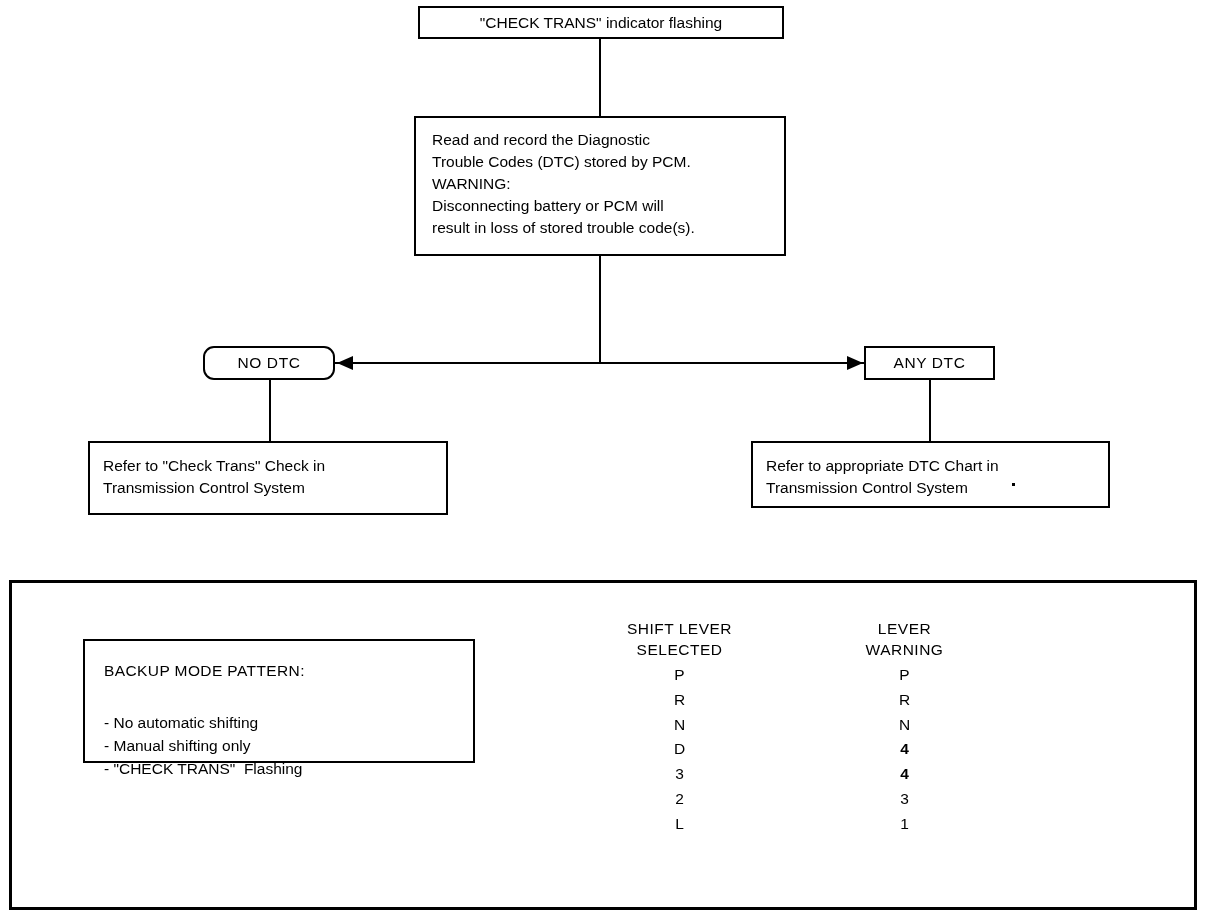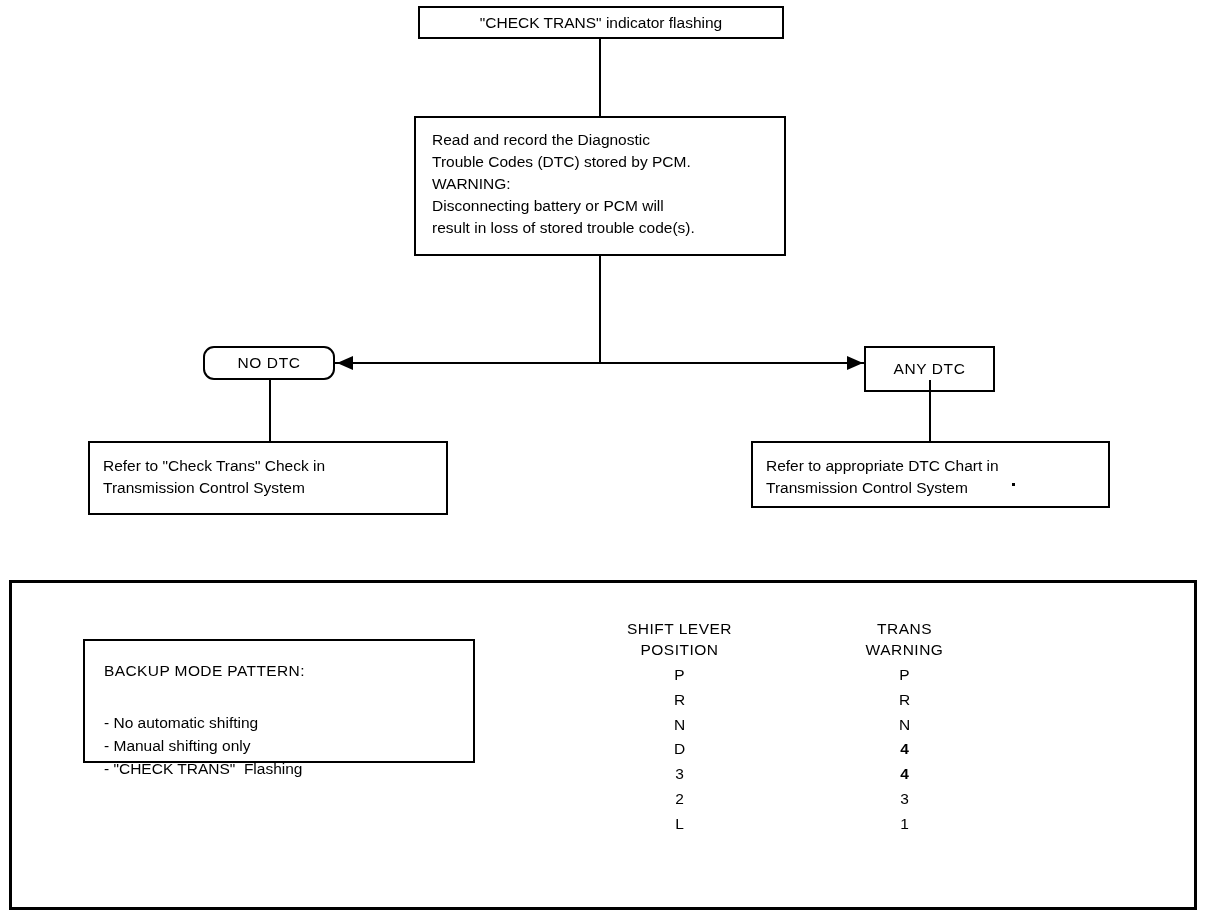--- a/index.html
+++ b/index.html
@@ -61,21 +61,21 @@
     text-align: left;
   }
 
   
   #box-no-dtc {
     left: 203px; top: 346px;
     width: 132px; height: 34px; border-radius: 11px;
   }
   #box-any-dtc {
     left: 864px; top: 346px;
-    width: 131px; height: 46px;
+    width: 131px; height: 34px;
   }
   .decision .label {
     position: absolute;
     left: 0; right: 0; top: 50%;
     transform: translateY(-50%);
     text-align: center;
     font-size: 15.5px;
     letter-spacing: 0.6px;
   }
 
@@ -241,36 +241,36 @@
         <div>- Manual shifting only</div>
         <div>- "CHECK TRANS"  Flashing</div>
       </div>
     </div>
 
     <div id="gear-table">
 
       <div class="gear-col">
         <div class="col-head">
           <div>SHIFT LEVER</div>
-          <div>POSITION</div>
+          <div>SELECTED</div>
         </div>
         <div class="col-values">
           <div>P</div>
           <div>R</div>
           <div>N</div>
           <div>D</div>
           <div>3</div>
           <div>2</div>
           <div>L</div>
         </div>
       </div>
 
       <div class="gear-col">
         <div class="col-head">
-          <div>TRANS</div>
+          <div>LEVER</div>
           <div>WARNING</div>
         </div>
         <div class="col-values">
           <div>P</div>
           <div>R</div>
           <div>N</div>
           <div class="bold">4</div>
           <div class="bold">4</div>
           <div>3</div>
           <div>1</div>

